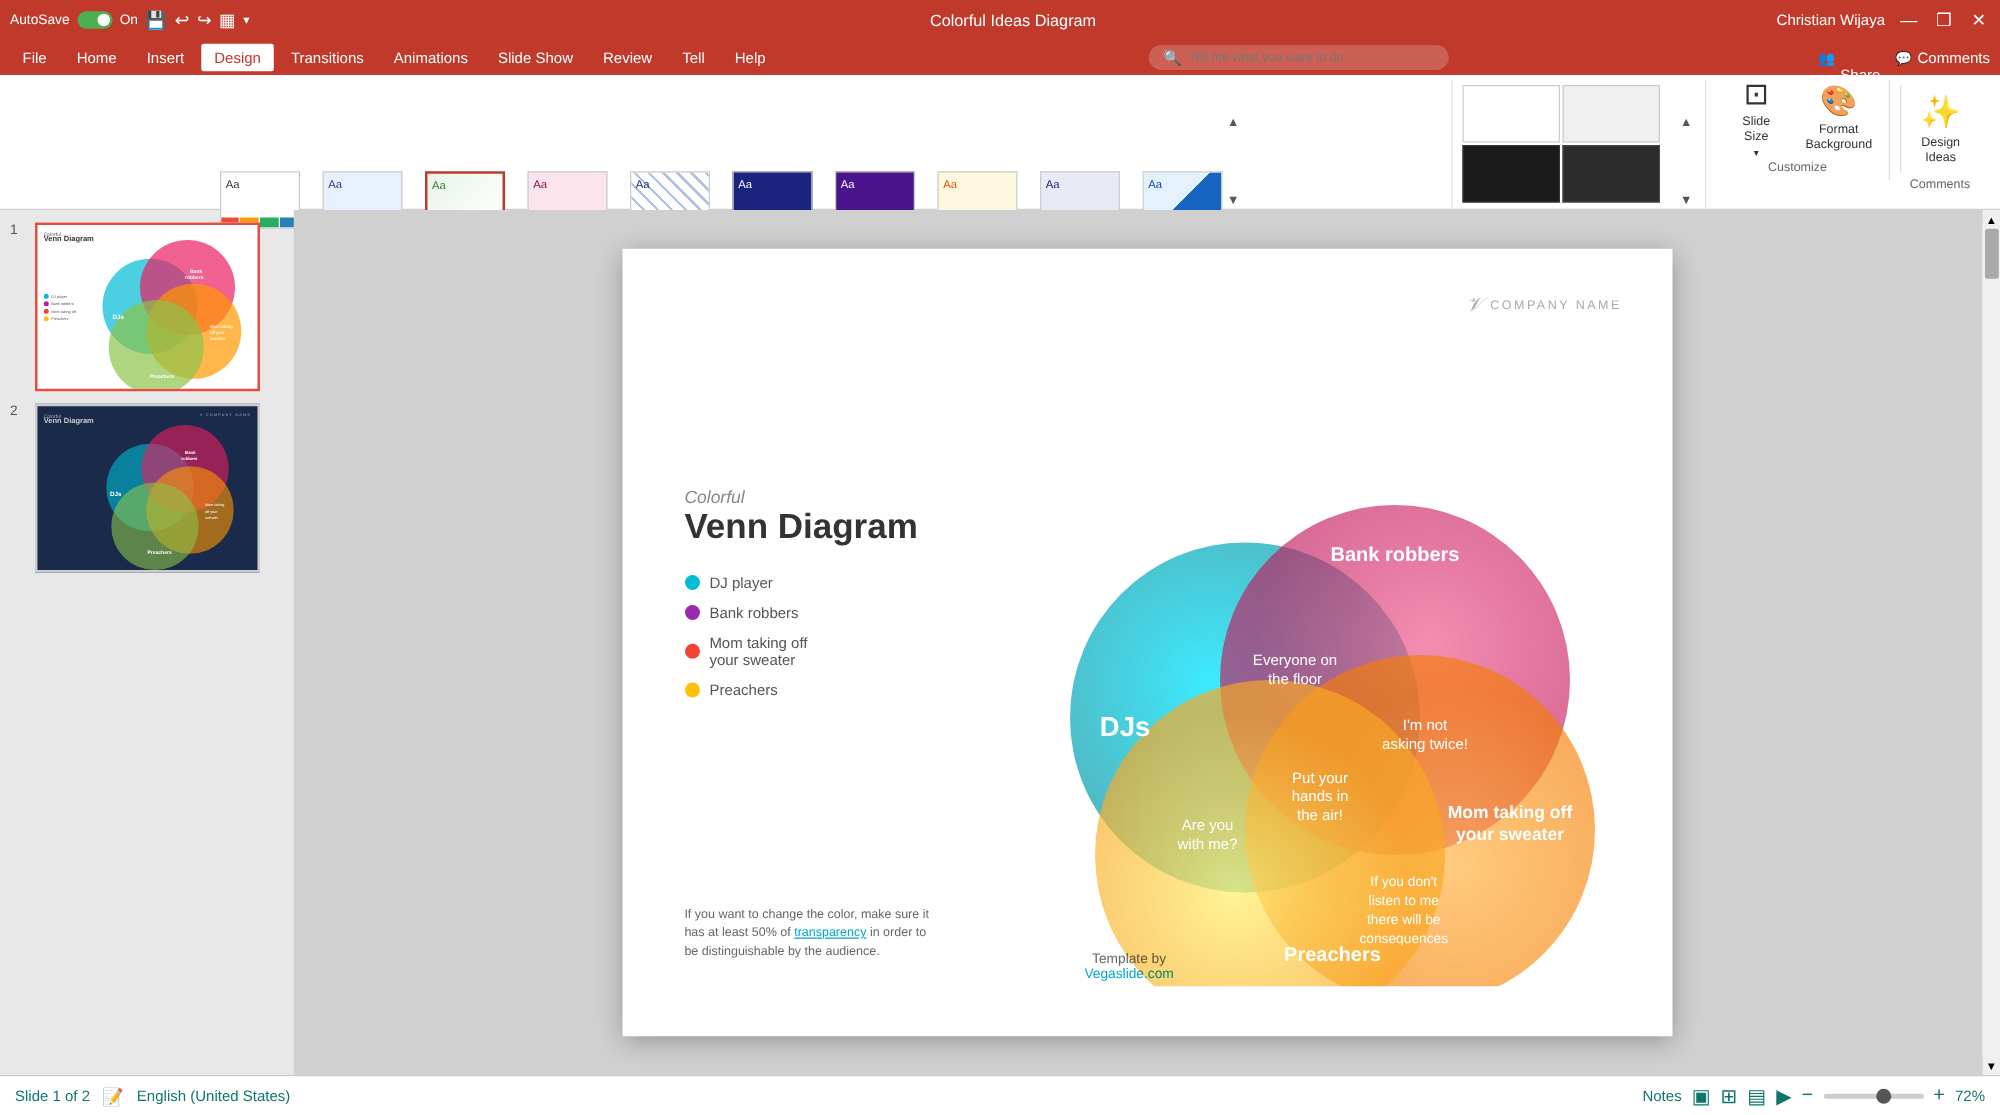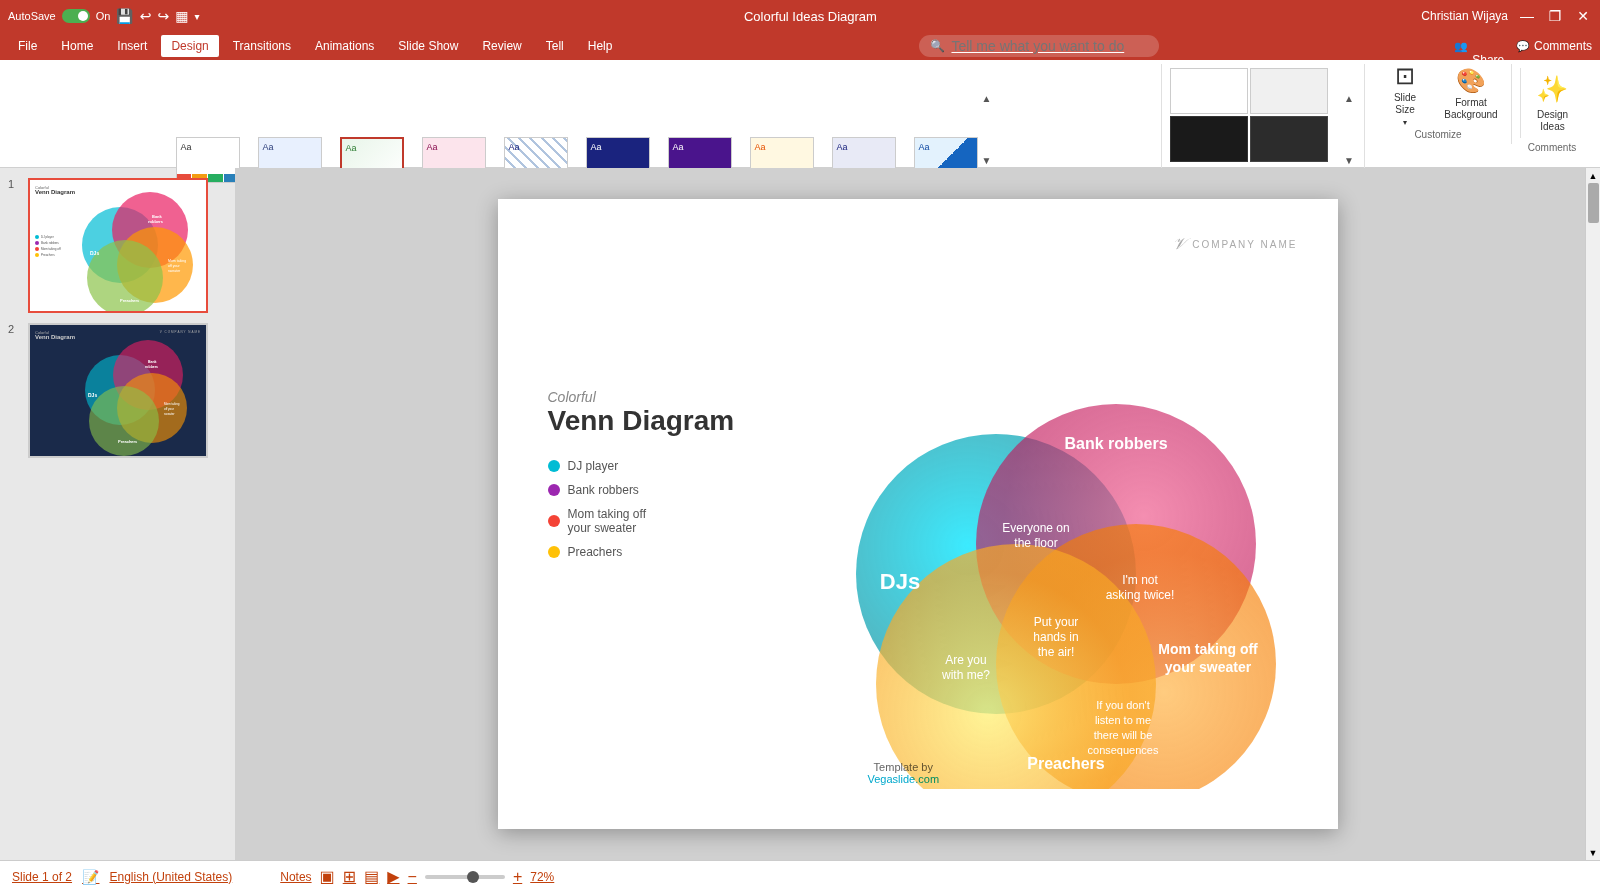--- a/index.html
+++ b/index.html
@@ -183,24 +183,24 @@
     .scroll-track { flex: 1; width: 100%; background: #f0f0f0; position: relative; }
     .scroll-thumb { width: 11px; height: 40px; background: #aaa; border-radius: 2px; position: absolute; top: 0; left: 2px; }
 
     
     #statusbar {
       height: 32px;
       background: #fff;
       border-top: 1px solid #ccc;
       display: flex;
       align-items: center;
+      justify-content: space-between;
       padding: 0 12px;
       font-size: 12px;
-      color: #c2410c;
-      text-decoration: underline;
+      color: #0f766e;
     }
     .statusbar-left { display: flex; align-items: center; gap: 10px; }
     .statusbar-right { display: flex; align-items: center; gap: 8px; }
 
     
     .company-name {
       position: absolute;
       top: 36px;
       right: 40px;
       font-size: 11px;
@@ -329,21 +329,21 @@
   <span class="menu-item active">Design</span>
   <span class="menu-item">Transitions</span>
   <span class="menu-item">Animations</span>
   <span class="menu-item">Slide Show</span>
   <span class="menu-item">Review</span>
   <span class="menu-item">Tell</span>
   <span class="menu-item">Help</span>
   <div style="flex:1; display:flex; align-items:center; justify-content:center;">
     <div style="background:rgba(255,255,255,0.2); border-radius:12px; display:flex; align-items:center; padding:3px 12px; gap:6px; width:240px;">
       <span style="color:white; font-size:12px;">🔍</span>
-      <input type="text" style="background: transparent; border: none; outline: none; color: white; font-size: 14px; width: 200px; text-decoration: underline;" placeholder="Tell me what you want to do">
+      <input type="text" style="background: transparent; border: none; outline: none; color: white; font-size: 10px; width: 200px;" placeholder="Tell me what you want to do">
     </div>
   </div>
   <div style="display:flex; gap:12px; align-items:center;">
     <div style="display:flex; align-items:center; gap:4px; cursor:pointer;">
       <span style="color:white; font-size:11px;">👥</span>
       <span style="color:white; font-size:12px;margin-top:28px;">Share</span>
     </div>
     <div style="display:flex; align-items:center; gap:4px; cursor:pointer;">
       <span style="color:white; font-size:11px;">💬</span>
       <span style="color:white; font-size:12px;">Comments</span>
@@ -560,20 +560,23 @@
         <div class="legend-item">
           <div class="legend-dot" style="background:#f44336;"></div>
           <span>Mom taking off<br>your sweater</span>
         </div>
         <div class="legend-item">
           <div class="legend-dot" style="background:#ffc107;"></div>
           <span>Preachers</span>
         </div>
       </div>
 
+      <div class="footer-text">
+        If you want to change the color, make sure it has at least 50% of <span style="color:#00a8cc; text-decoration:underline;">transparency</span> in order to be distinguishable by the audience.
+      </div>
 
       <div class="template-credit">
         Template by<br>
         <span style="color:#00a8cc;">Vegaslide.com</span>
       </div>
 
       <div class="venn-area">
         <svg width="460" height="420" viewBox="0 0 460 420">
           <defs>
             <radialGradient id="grad-cyan" cx="40%" cy="40%">

